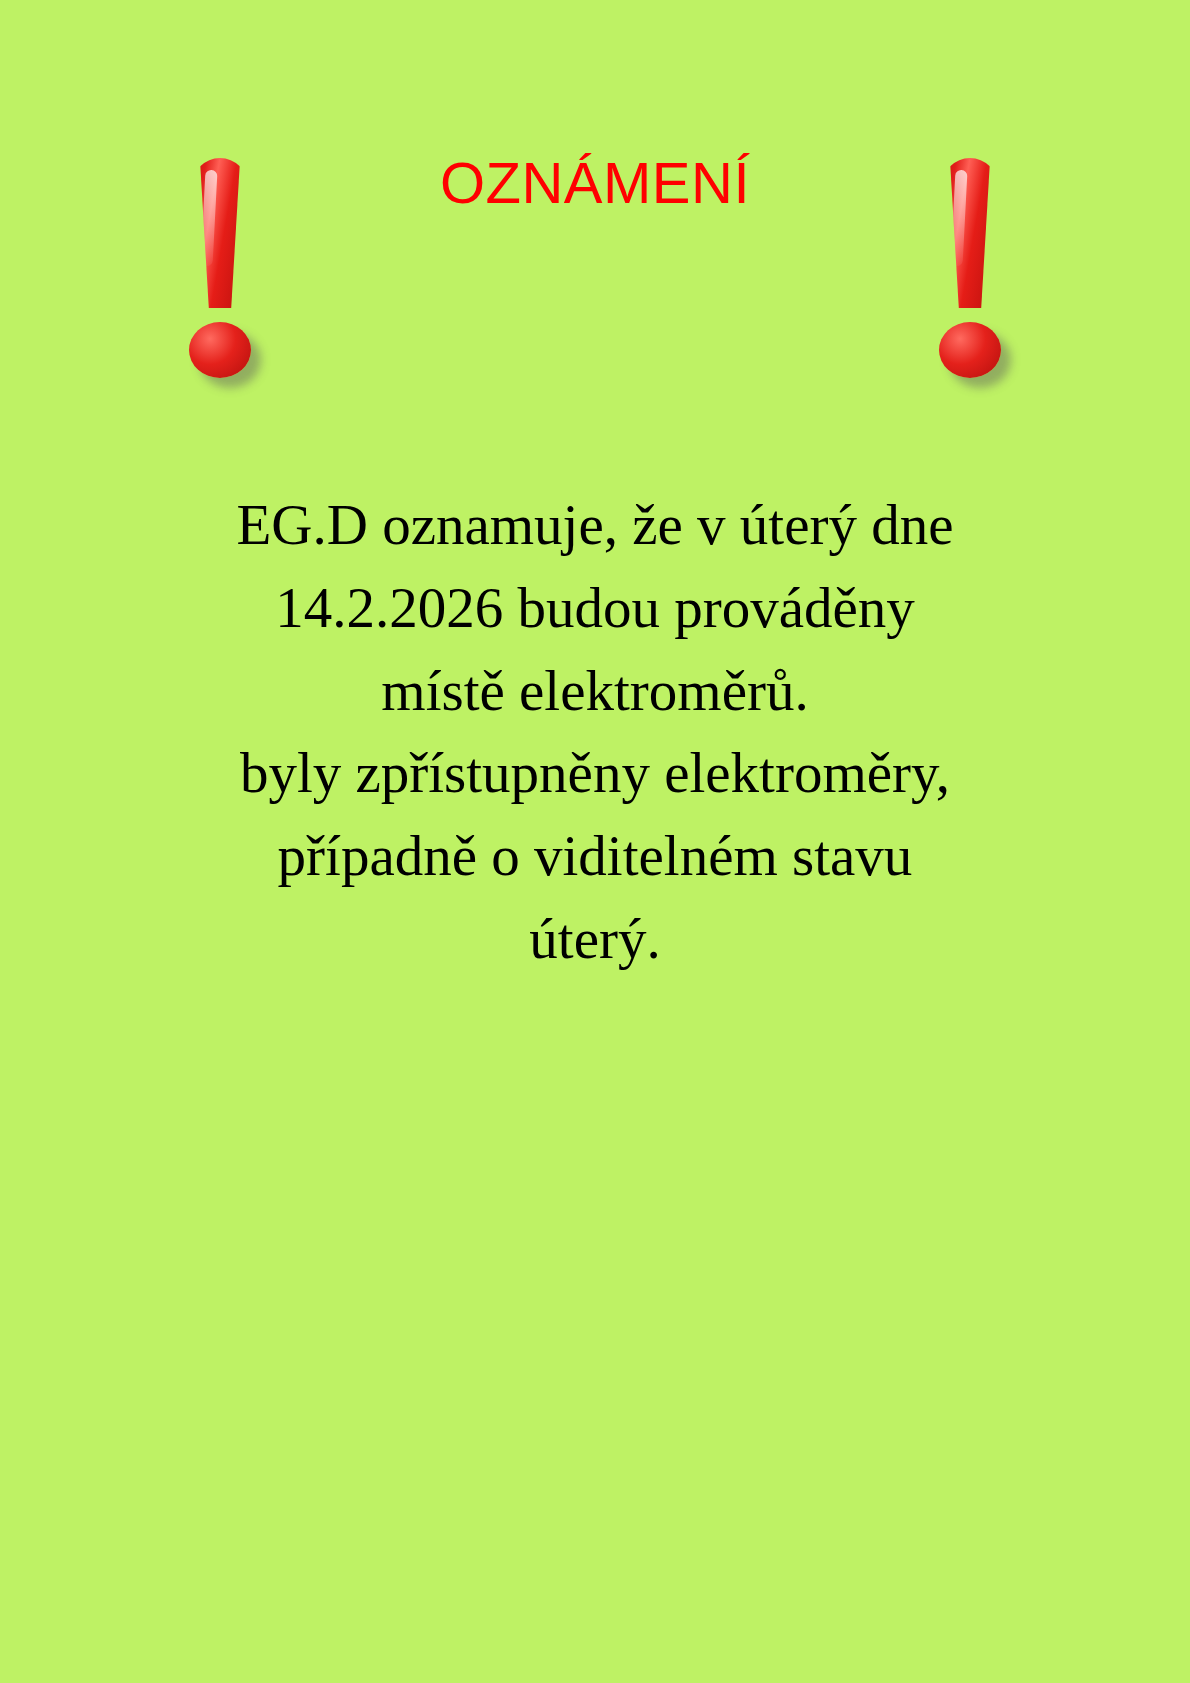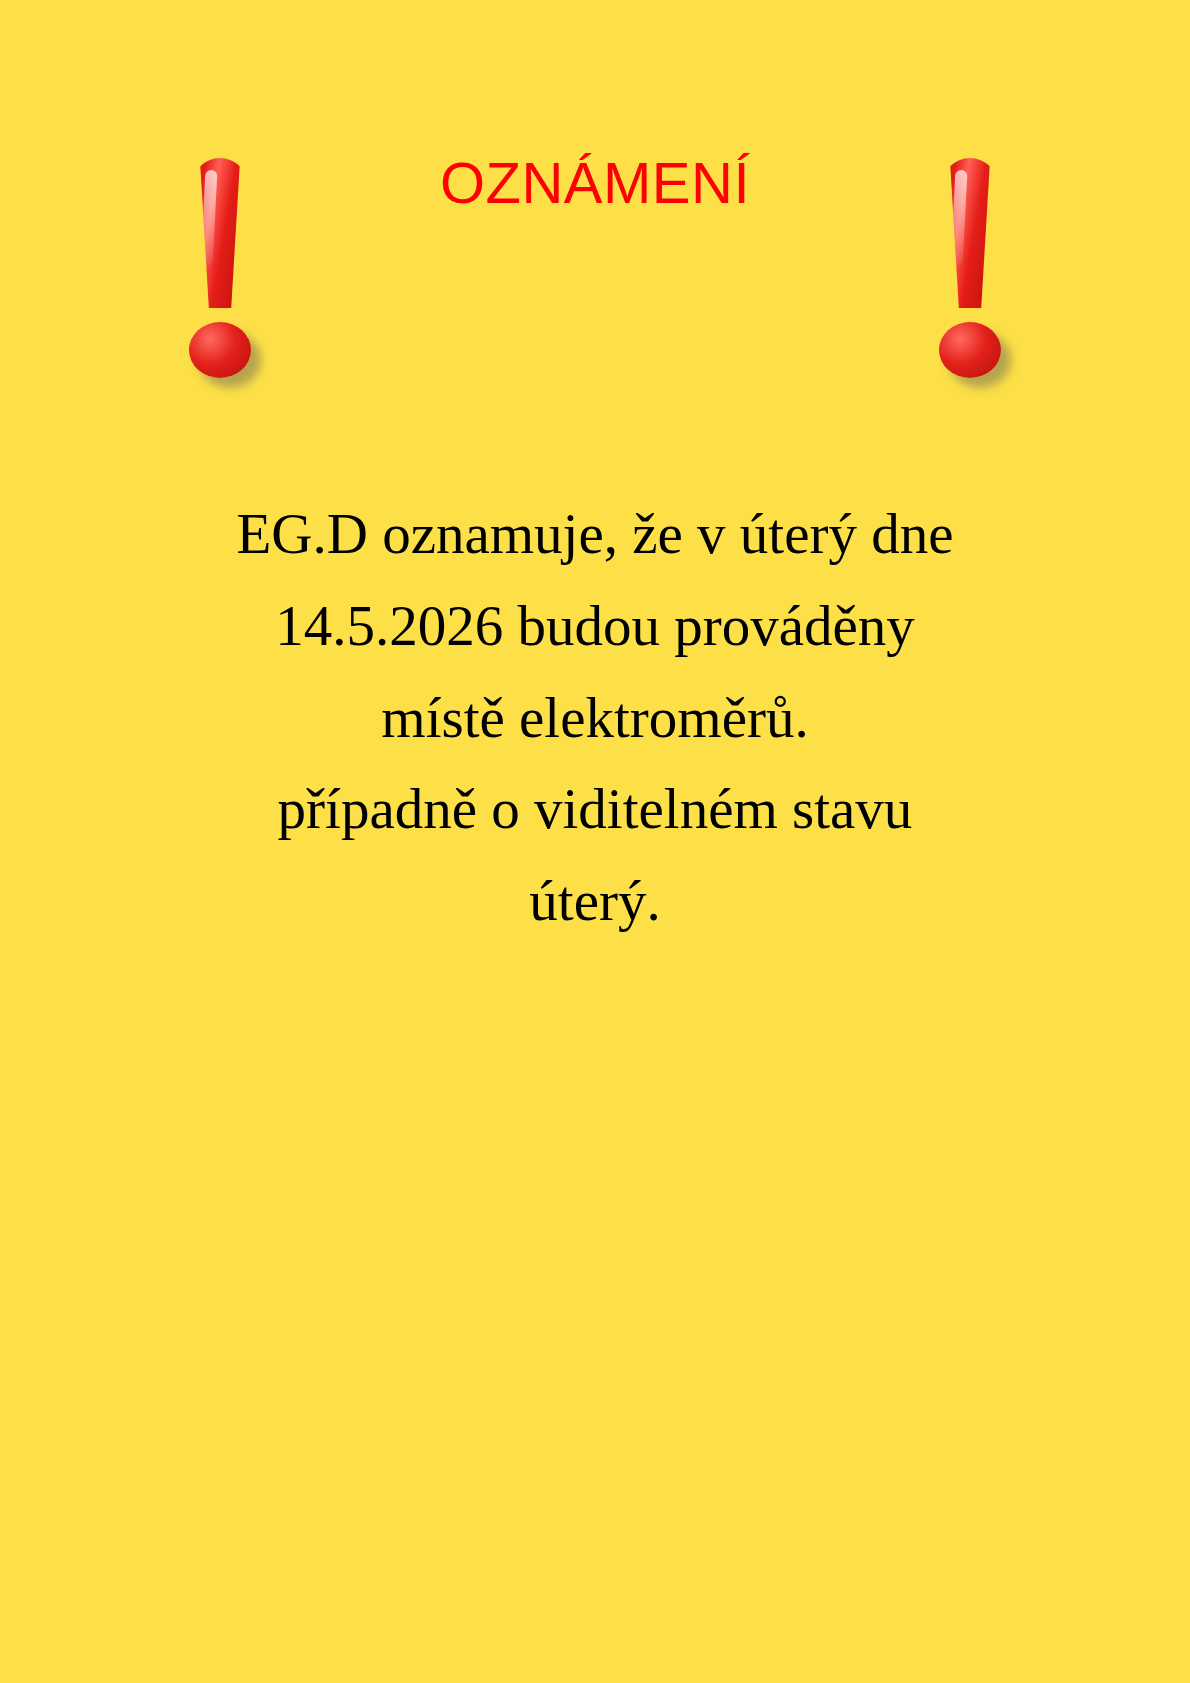--- a/index.html
+++ b/index.html
@@ -12,21 +12,21 @@
     height: 1683px;
     position: relative;
     font-family: "Liberation Serif", serif;
     color: #000000;
     overflow: hidden;
   }
 
   .page {
     position: absolute;
     inset: 0;
-    background: #fde047;
+    background: #bef264;
   }
 
   
   .header {
     position: absolute;
     top: 120px;
     left: 0;
     width: 1190px;
     height: 300px;
     display: flex;
@@ -102,21 +102,21 @@
     top: 480px;
     left: 105px;
     width: 980px;
     text-align: center;
     font-family: "Liberation Serif", serif;
     font-size: 57px;
     line-height: 1.33;
     color: #000000;
   }
   .body-text p {
-    margin: 16px;
+    margin: 7px;
   }
 </style>
 </head>
 <body>
 
 <div class="page">
 
   <div class="header">
 
     <div class="excl-wrap left">
@@ -130,19 +130,20 @@
 
     <div class="excl-wrap right">
       <div class="excl-body"></div>
       <div class="excl-dot"></div>
     </div>
 
   </div>
 
   <div class="body-text">
     <p>EG.D oznamuje, že v úterý dne</p>
-    <p>14.5.2026  budou prováděny</p>
+    <p>14.2.2026  budou prováděny</p>
     <p>místě elektroměrů.</p>
+    <p>byly zpřístupněny elektroměry,</p>
     <p>případně o viditelném stavu</p>
     <p>úterý.</p>
   </div>
 
 </div>
 
 </body></html>

